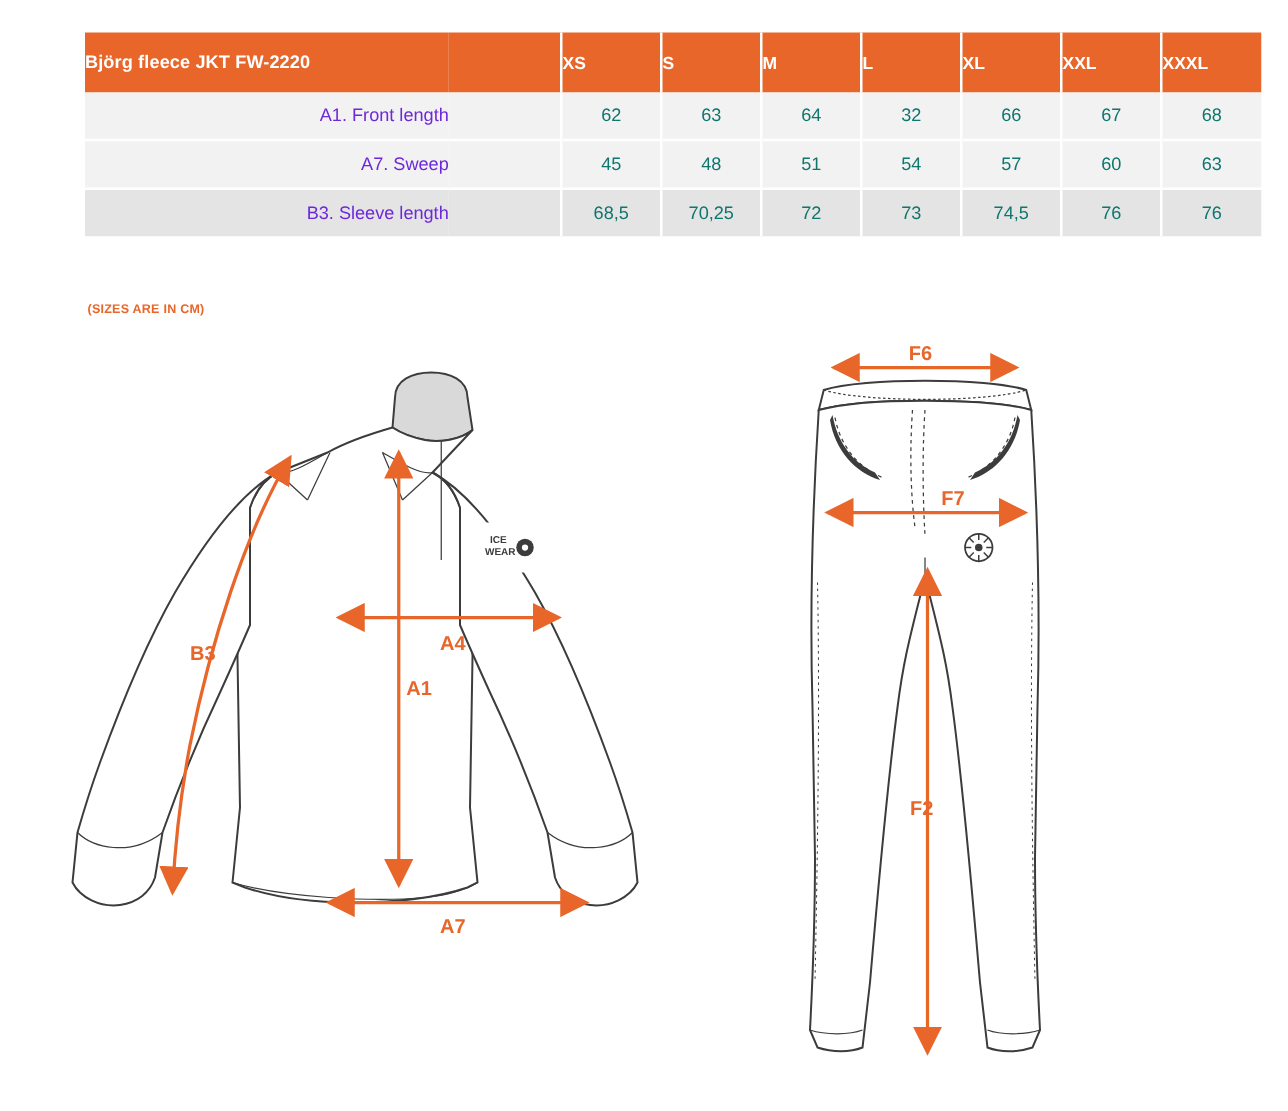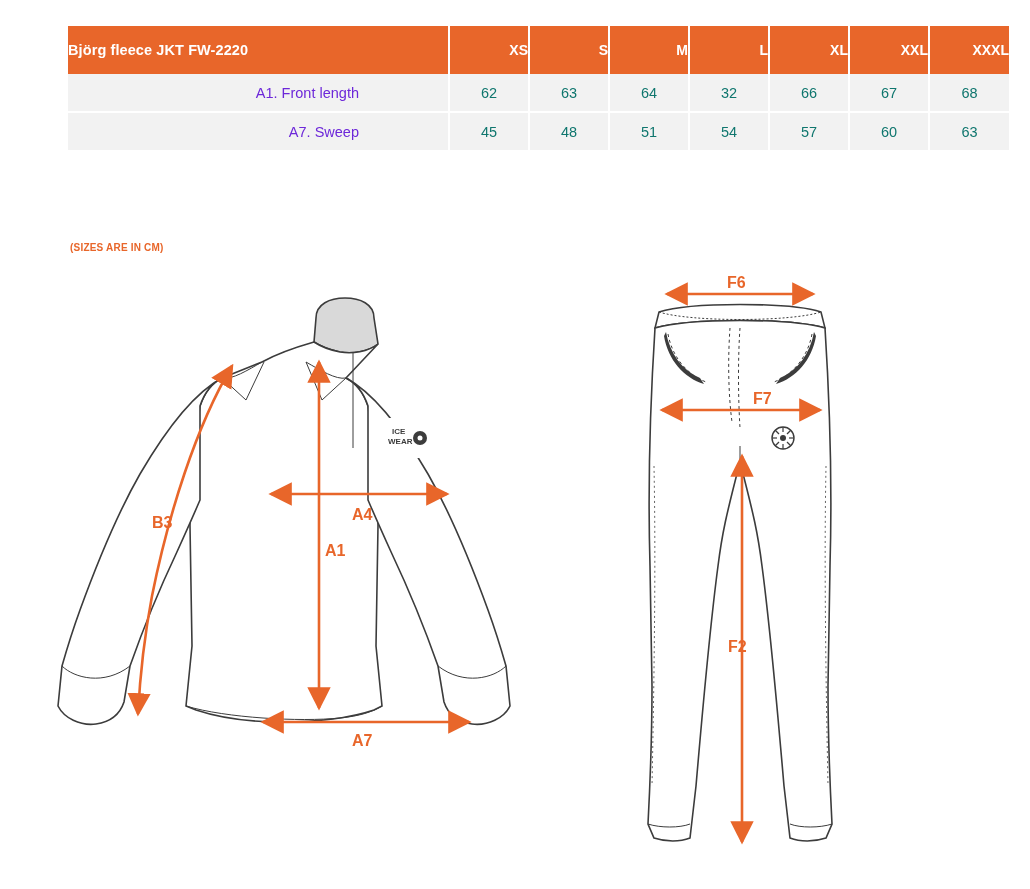--- a/index.html
+++ b/index.html
@@ -46,21 +46,21 @@
   }
   .hdr-blank {
     background: #e8662a;
     height: 48px;
   }
   .hdr-size {
     background: #e8662a;
     color: #ffffff;
     font-size: 14px;
     font-weight: bold;
-    text-align: right;
+    text-align: left;
     height: 48px;
     vertical-align: middle;
     border-left: 2px solid #ffffff;
   }
   .row-label {
     font-size: 14.5px;
     text-align: right;
     padding-left: 14px;
     height: 37px;
     vertical-align: middle;
@@ -153,20 +153,31 @@
         <td class="row-label">A7. Sweep</td>
         <td class="row-blank"></td>
         <td class="row-val">45</td>
         <td class="row-val">48</td>
         <td class="row-val">51</td>
         <td class="row-val">54</td>
         <td class="row-val">57</td>
         <td class="row-val">60</td>
         <td class="row-val">63</td>
       </tr>
+      <tr class="even">
+        <td class="row-label">B3. Sleeve length</td>
+        <td class="row-blank"></td>
+        <td class="row-val">68,5</td>
+        <td class="row-val">70,25</td>
+        <td class="row-val">72</td>
+        <td class="row-val">73</td>
+        <td class="row-val">74,5</td>
+        <td class="row-val">76</td>
+        <td class="row-val">76</td>
+      </tr>
     </tbody>
   </table>
 </div>
 
 <div class="units-note">(SIZES ARE IN CM)</div>
 
 <div class="diagram-area">
   <svg width="1030" height="620" viewBox="0 0 1030 620" xmlns="http://www.w3.org/2000/svg">
     <defs>
       <marker id="arrow-r" markerWidth="9" markerHeight="9" refX="8" refY="4.5" orient="auto">

